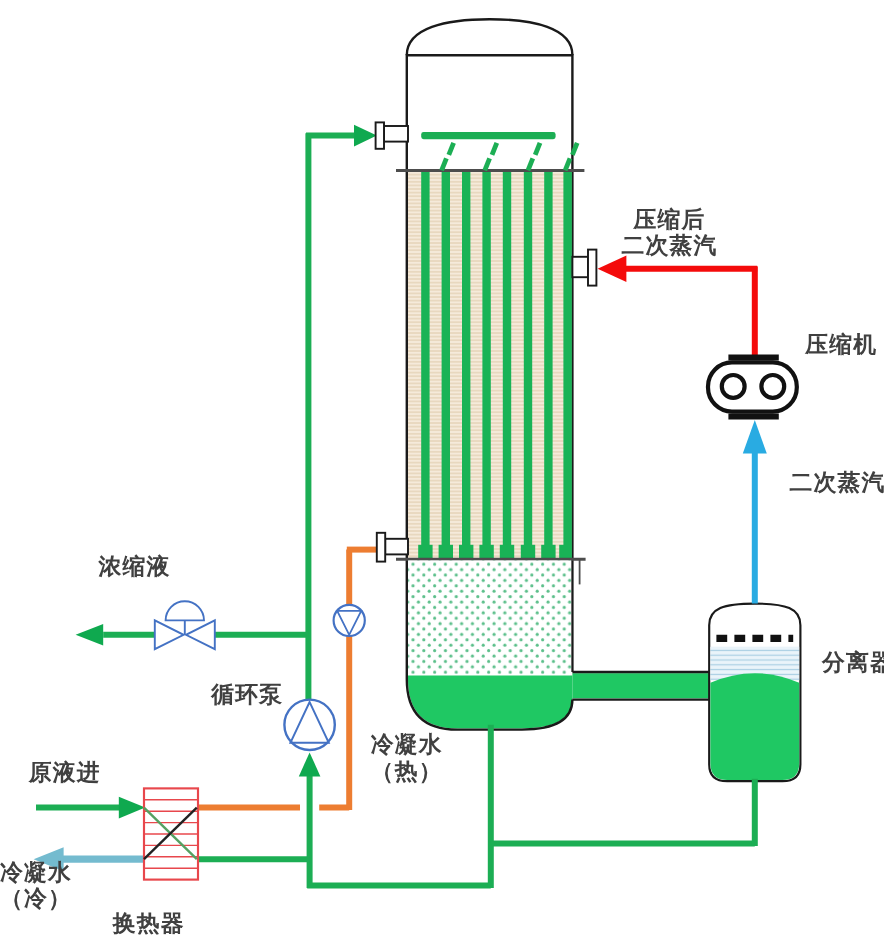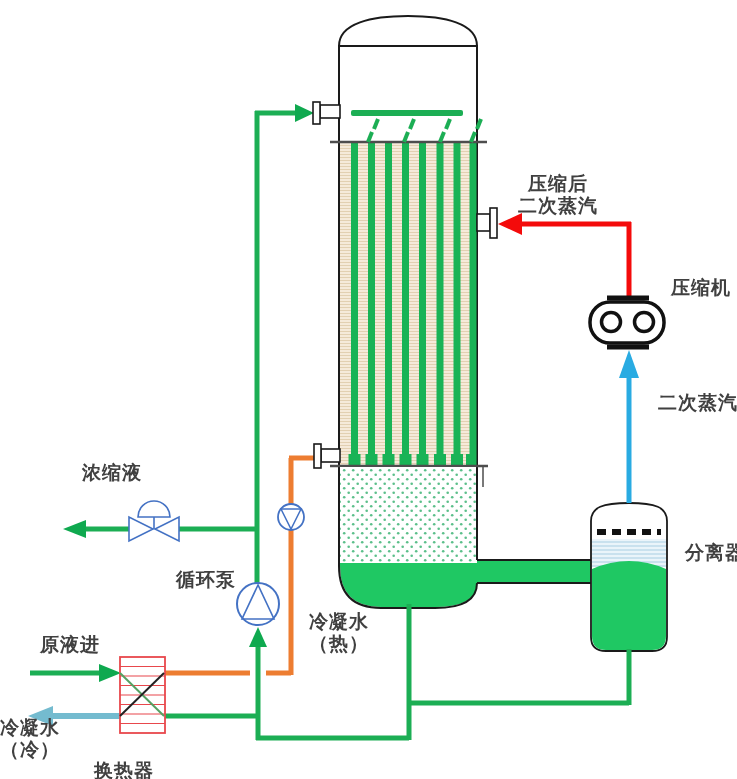--- a/index.html
+++ b/index.html
@@ -185,21 +185,21 @@
 
 <div class="lbl" style="left:82px;top:462px;">浓缩液</div>
 
 <div class="lbl" style="left:176px;top:569px;">循环泵</div>
 
 <div class="lbl center" style="left:299px;top:611px;width:80px;">
   <span>冷凝水</span><br>
   <span>（热）</span>
 </div>
 
-<div class="lbl" style="left:40px;top:634px;">原液进</div>
+<div class="lbl" style="left:24px;top:634px;">原液进</div>
 
 <div class="lbl center" style="left:-2px;top:717px;width:64px;">
   <span>冷凝水</span><br>
   <span>（冷）</span>
 </div>
 
 <div class="lbl" style="left:94px;top:760px;">换热器</div>
 
 <div class="lbl center" style="left:515px;top:173px;width:86px;">
   <span>压缩后</span><br>

